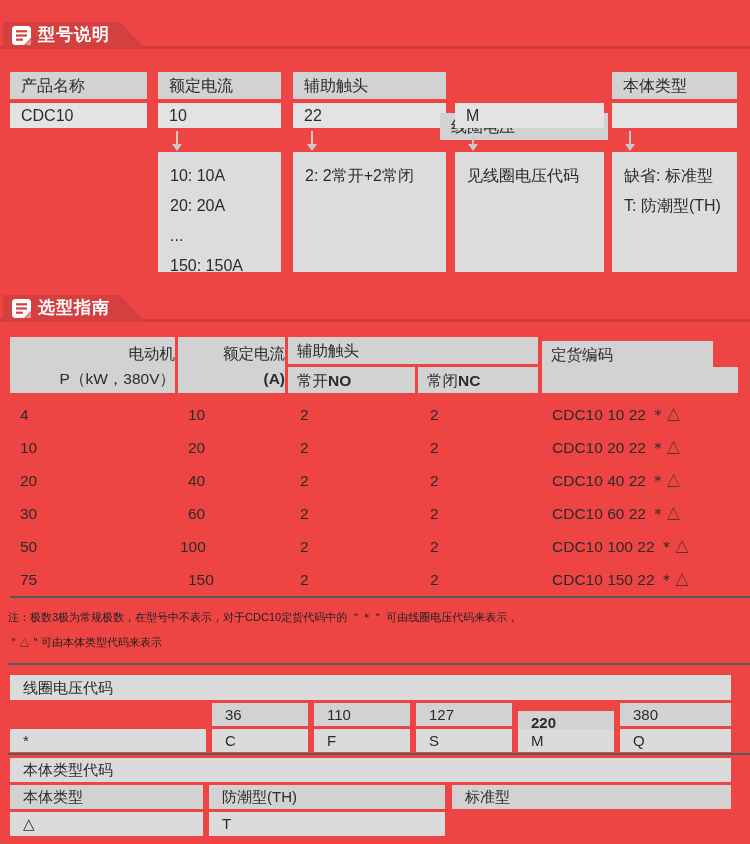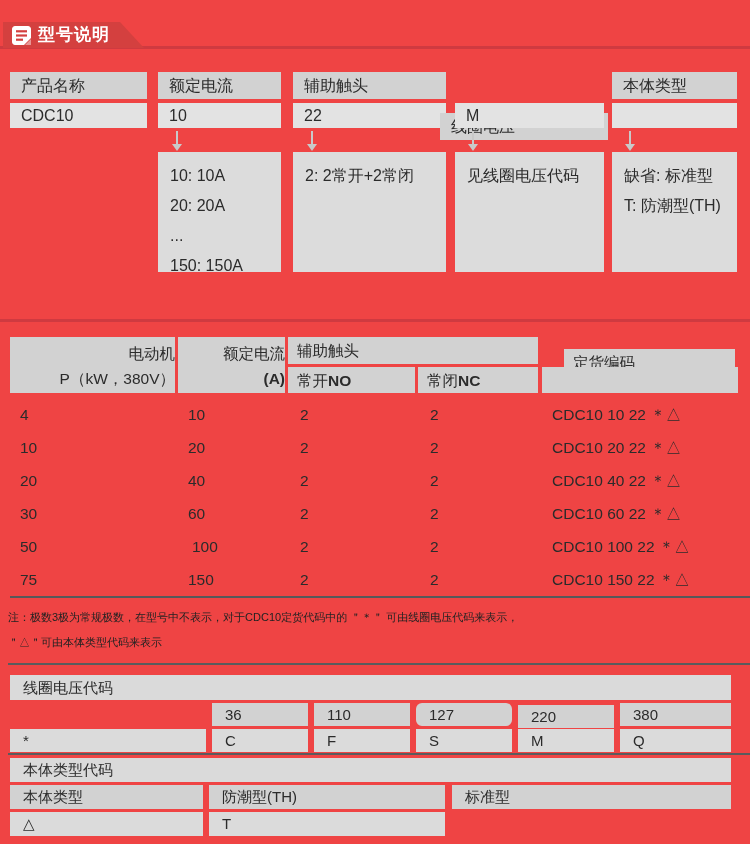--- a/index.html
+++ b/index.html
@@ -101,40 +101,51 @@
     <div class="m-val" style="left:612px;width:125px;"></div>
     <div class="arrow" style="left:629px;"></div>
     <div class="m-detail" style="left:612px;width:125px;">
       <div>缺省: 标准型</div>
       <div>T: 防潮型(TH)</div>
     </div>
   </div>
 
   <div class="sec-header" style="top:295px;">
     <div class="sec-underline"></div>
+    <div class="sec-badge">
+      <svg class="doc-icon" width="19" height="19" viewBox="0 0 19 19">
+        <rect x="0.5" y="0.5" width="18" height="18" rx="2.5" fill="#ffffff" stroke="#ffffff"></rect>
+        <rect x="4" y="4.2" width="11" height="2.2" fill="#d4403f"></rect>
+        <rect x="4" y="8.4" width="11" height="2.2" fill="#d4403f"></rect>
+        <rect x="4" y="12.6" width="7" height="2.2" fill="#d4403f"></rect>
+        <polygon points="12,19 19,12 19,19" fill="#d4403f"></polygon>
+        <polygon points="13,19 19,13 19,19" fill="#ffffff" opacity="0.45"></polygon>
+      </svg>
+      <span class="t">选型指南</span>
+    </div>
   </div>
 
   <div style="position:absolute;top:337px;left:0;right:0;height:262px;">
 
     <div class="s-head two" style="left:10px;width:165px;top:0;height:56px;">
       <div>电动机</div>
       <div>P（kW，380V）</div>
     </div>
     <div class="s-head two" style="left:178px;width:107px;top:0;height:56px;">
       <div>额定电流</div>
       <div style="font-weight:bold;">(A)</div>
     </div>
     <div class="s-head one" style="left:288px;width:250px;top:0;height:27px;">辅助触头</div>
     <div class="s-head one" style="left:288px;width:127px;top:30px;height:26px;">
       <span>常开</span><b class="hv">NO</b>
     </div>
     <div class="s-head one" style="left:418px;width:120px;top:30px;height:26px;">
       <span>常闭</span><b class="hv">NC</b>
     </div>
-    <div class="s-head one" style="left:542px;width:171px;top:12px;height:27px;margin-left:22px;">定货编码</div>
+    <div class="s-head one" style="left:542px;width:171px;top:4px;height:27px;">定货编码</div>
     <div class="s-head" style="left:542px;width:196px;top:30px;height:26px;"></div>
 
     <div class="s-row" style="top:61px;">
       <span style="left:20px;">4</span>
       <span style="left:188px;">10</span>
       <span style="left:300px;">2</span>
       <span style="left:430px;">2</span>
       <span style="left:552px;">CDC10 10 22 ＊△</span>
     </div>
     <div class="s-row" style="top:94px;">
@@ -153,21 +164,21 @@
     </div>
     <div class="s-row" style="top:160px;">
       <span style="left:20px;">30</span>
       <span style="left:188px;">60</span>
       <span style="left:300px;">2</span>
       <span style="left:430px;">2</span>
       <span style="left:552px;">CDC10 60 22 ＊△</span>
     </div>
     <div class="s-row" style="top:193px;">
       <span style="left:20px;">50</span>
-      <span style="left:192px;text-align:right;">100</span>
+      <span style="left:180px;text-align:right;">100</span>
       <span style="left:300px;">2</span>
       <span style="left:430px;">2</span>
       <span style="left:552px;">CDC10 100 22 ＊△</span>
     </div>
     <div class="s-row" style="top:226px;">
       <span style="left:20px;">75</span>
       <span style="left:188px;">150</span>
       <span style="left:300px;">2</span>
       <span style="left:430px;">2</span>
       <span style="left:552px;">CDC10 150 22 ＊△</span>
@@ -178,22 +189,22 @@
 
   <div class="note-line" style="top:606px;">注：极数3极为常规极数，在型号中不表示，对于CDC10定货代码中的 ＂＊＂ 可由线圈电压代码来表示，</div>
   <div class="note-line" style="top:631px;">＂△＂可由本体类型代码来表示</div>
 
   <div class="rule" style="top:663px;"></div>
   <div style="position:absolute;top:675px;left:0;right:0;height:76px;">
     <div class="c-title" style="top:0;">线圈电压代码</div>
 
     <div class="c-cell" style="top:28px;left:212px;width:96px;">36</div>
     <div class="c-cell" style="top:28px;left:314px;width:96px;">110</div>
-    <div class="c-cell" style="top:28px;left:416px;width:96px;border-radius:6px;">127</div>
-    <div class="c-cell" style="top:30px;left:518px;width:96px;">220</div>
+    <div class="c-cell" style="top:28px;left:416px;width:96px;">127</div>
+    <div class="c-cell" style="top:36px;left:518px;width:96px;font-weight:bold;">220</div>
     <div class="c-cell" style="top:28px;left:620px;width:111px;">380</div>
 
     <div class="c-cell lite" style="top:54px;left:10px;width:196px;">*</div>
     <div class="c-cell lite" style="top:54px;left:212px;width:96px;">C</div>
     <div class="c-cell lite" style="top:54px;left:314px;width:96px;">F</div>
     <div class="c-cell lite" style="top:54px;left:416px;width:96px;">S</div>
     <div class="c-cell lite" style="top:54px;left:518px;width:96px;">M</div>
     <div class="c-cell lite" style="top:54px;left:620px;width:111px;">Q</div>
   </div>
 

